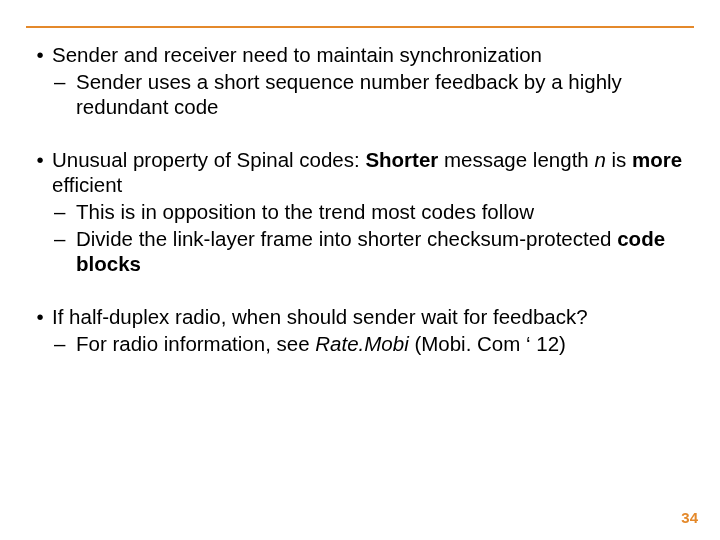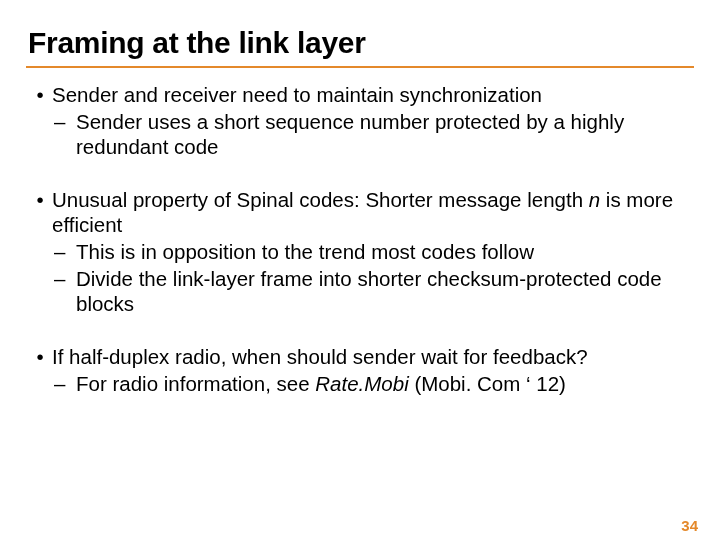--- a/index.html
+++ b/index.html
@@ -8,40 +8,39 @@
   .title { font-size: 30px; font-weight: bold; letter-spacing: -0.3px; margin-bottom: 6px; }
   .rule { border: none; border-top: 2px solid #e4892b; margin: 0 -2px 14px -2px; }
   .content { font-size: 20.5px; line-height: 1.22; }
   .bullet-l1 { display: flex; margin-top: 4px; }
   .bullet-l1 .dot { width: 24px; flex: 0 0 24px; text-align: center; }
   .bullet-l1 .txt { flex: 1; }
   .bullet-l2 { display: flex; margin-left: 26px; margin-top: 2px; }
   .bullet-l2 .dash { width: 22px; flex: 0 0 22px; }
   .bullet-l2 .txt { flex: 1; }
   .gap { height: 24px; }
-  .bold { font-weight: normal; }
+  .bold { font-weight: bold; }
   .italic { font-style: italic; }
-  .pagenum { position: absolute; right: 22px; bottom: 6px; color: #e4892b; font-weight: bold; font-size: 15px; }
+  .pagenum { position: absolute; right: 22px; bottom: 14px; color: #e4892b; font-weight: bold; font-size: 15px; }
 </style>
 </head>
 <body>
 
 <div class="slide">
-  <div class="title">Framing at the link layer</div>
   <hr class="rule">
 
   <div class="content">
 
     <div class="bullet-l1">
       <div class="dot">•</div>
       <div class="txt">Sender and receiver need to maintain synchronization</div>
     </div>
     <div class="bullet-l2">
       <div class="dash">–</div>
-      <div class="txt">Sender uses a short sequence number protected by a highly redundant code</div>
+      <div class="txt">Sender uses a short sequence number feedback by a highly redundant code</div>
     </div>
 
     <div class="gap"></div>
 
     <div class="bullet-l1">
       <div class="dot">•</div>
       <div class="txt">
         <span>Unusual property of Spinal codes: </span><span class="bold">Shorter</span><span> message length </span><span class="italic">n</span><span> is </span><span class="bold">more</span><span> efficient</span>
       </div>
     </div>

